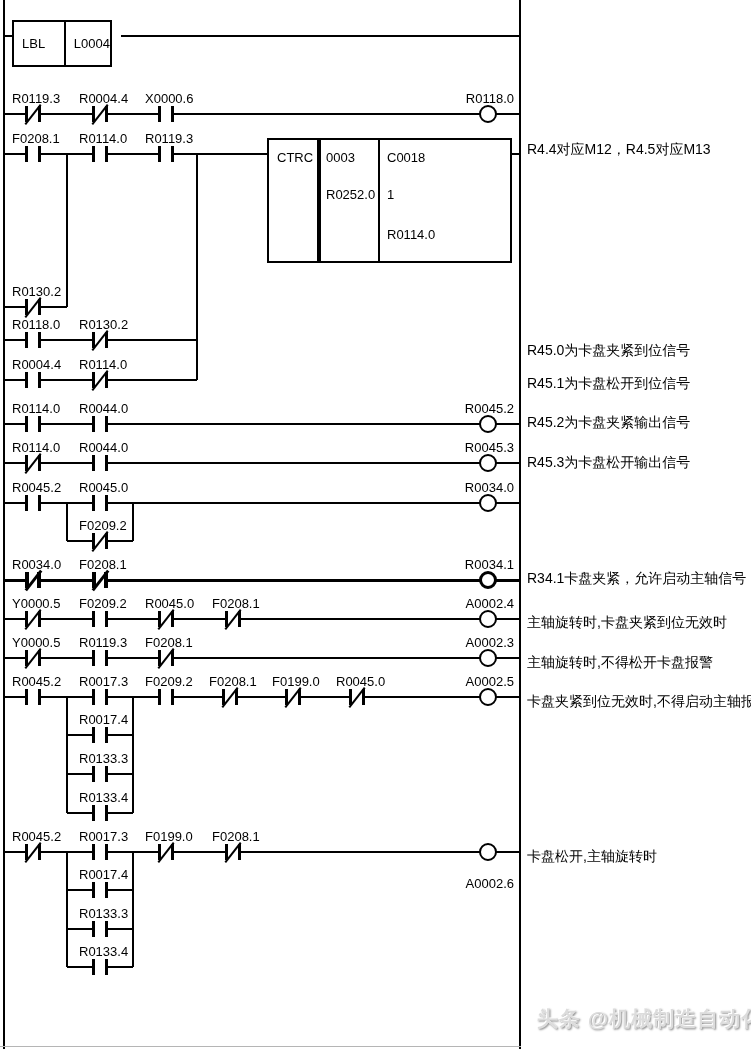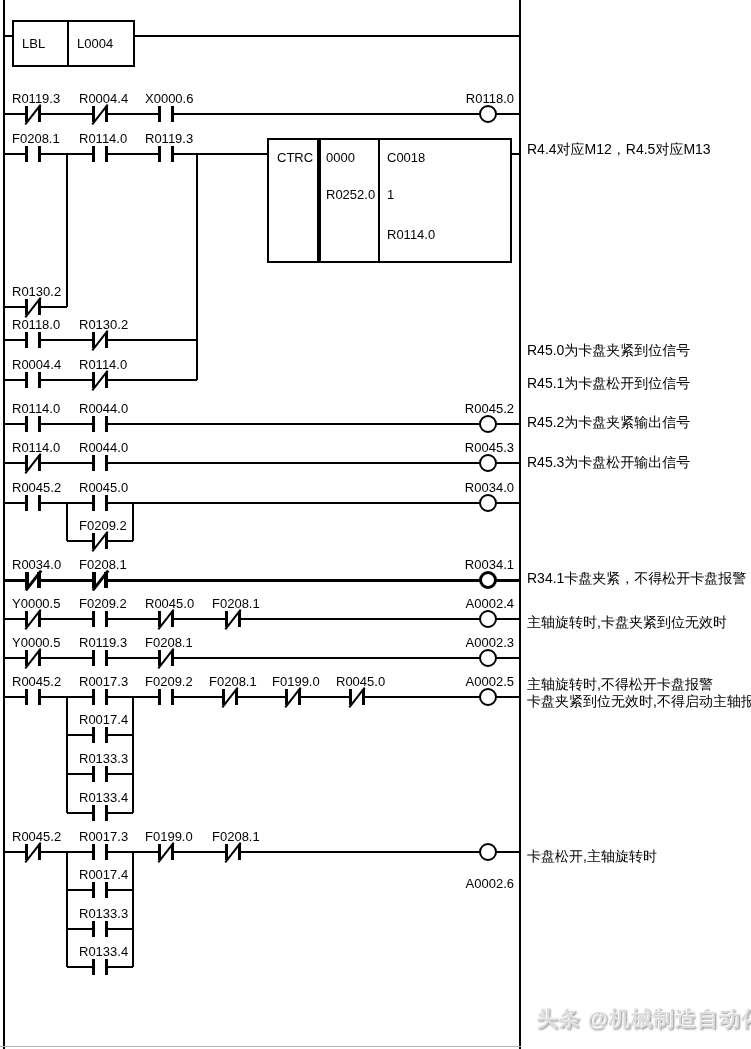--- a/index.html
+++ b/index.html
@@ -20,21 +20,21 @@
   .contact .bar.r{right:0;}
   .slash{position:absolute;width:2px;height:25px;background:#000;z-index:3;transform:rotate(38deg);}
   .slash.bold{width:3px;}
   
   .coil{position:absolute;width:18px;height:18px;border:2px solid #000;border-radius:50%;
         background:#fff;box-sizing:border-box;z-index:2;}
   .coil.bold{border-width:3px;}
   .lbl{position:absolute;font-size:13px;line-height:15px;white-space:nowrap;z-index:4;}
   .lbl.right{text-align:right;width:105px;}
   
-  #label-block{position:absolute;left:12px;top:20px;width:123px;height:47px;border:2px solid #000;
+  #label-block{position:absolute;left:12px;top:20px;width:100px;height:47px;border:2px solid #000;
                box-sizing:border-box;display:flex;z-index:2;background:#fff;justify-content:space-between;}
   #label-block .lb-cell{display:flex;align-items:center;padding-left:8px;font-size:13px;}
   #label-block .lb-cell.c1{width:45px;border-right:2px solid #000;}
   #label-block .lb-cell.c2{flex:1;}
   
   #ctrc-block{position:absolute;left:267px;top:138px;width:245px;height:125px;border:2px solid #000;
               box-sizing:border-box;background:#fff;z-index:2;}
   #fb-d1{position:absolute;left:48px;top:0;width:4px;height:100%;background:#000;}
   #fb-d2{position:absolute;left:109px;top:0;width:2px;height:100%;background:#000;}
   .fb-text{position:absolute;font-size:13px;white-space:nowrap;}
@@ -61,21 +61,21 @@
 
   <div id="label-block">
     <div class="lb-cell c1">LBL</div>
     <div class="lb-cell c2">L0004</div>
   </div>
 
   <div id="ctrc-block">
     <div id="fb-d1"></div>
     <div id="fb-d2"></div>
     <span class="fb-text" id="fb-name">CTRC</span>
-    <span class="fb-text" id="fb-c10">0000</span>
+    <span class="fb-text" id="fb-c10">0003</span>
     <span class="fb-text" id="fb-c11">R0252.0</span>
     <span class="fb-text" id="fb-c20">C0018</span>
     <span class="fb-text" id="fb-c21">1</span>
     <span class="fb-text" id="fb-c22">R0114.0</span>
   </div>
 
   <div id="ladder" class="abs" style="left:0;top:0;width:751px;height:1049px;">
       <div class="hline" style="left: 4px; top: 113px; width: 517px;"></div>
       <div class="contact" style="left: 25px; top: 106px;">
         <div class="bar l"></div>
@@ -359,22 +359,22 @@
       </div>
       <div class="lbl" style="left: 79px; top: 944px;">R0133.4</div>
     </div>
 
   <div id="annotations">
       <div class="annotation" style="top: 141px;">R4.4对应M12，R4.5对应M13</div>
       <div class="annotation" style="top: 342px;">R45.0为卡盘夹紧到位信号</div>
       <div class="annotation" style="top: 375px;">R45.1为卡盘松开到位信号</div>
       <div class="annotation" style="top: 414px;">R45.2为卡盘夹紧输出信号</div>
       <div class="annotation" style="top: 454px;">R45.3为卡盘松开输出信号</div>
-      <div class="annotation" style="top: 570px;">R34.1卡盘夹紧，不得松开卡盘报警</div>
+      <div class="annotation" style="top: 570px;">R34.1卡盘夹紧，允许启动主轴信号</div>
       <div class="annotation" style="top: 614px;">主轴旋转时,卡盘夹紧到位无效时</div>
-      <div class="annotation" style="top: 676px; text-align: right;">主轴旋转时,不得松开卡盘报警</div>
+      <div class="annotation" style="top: 654px; text-align: right;">主轴旋转时,不得松开卡盘报警</div>
       <div class="annotation" style="top: 693px;">卡盘夹紧到位无效时,不得启动主轴报警</div>
       <div class="annotation" style="top: 848px;">卡盘松开,主轴旋转时</div>
     </div>
 
   <div id="bottom-edge"></div>
   <div id="watermark">头条 @机械制造自动化</div>
 </div>
 
 </body></html>

